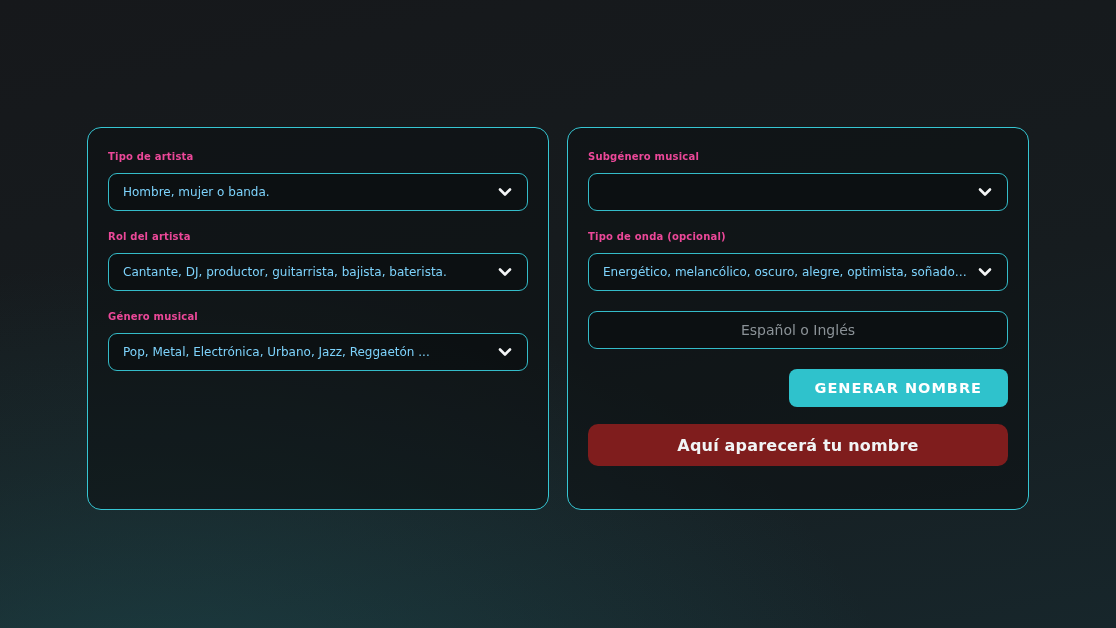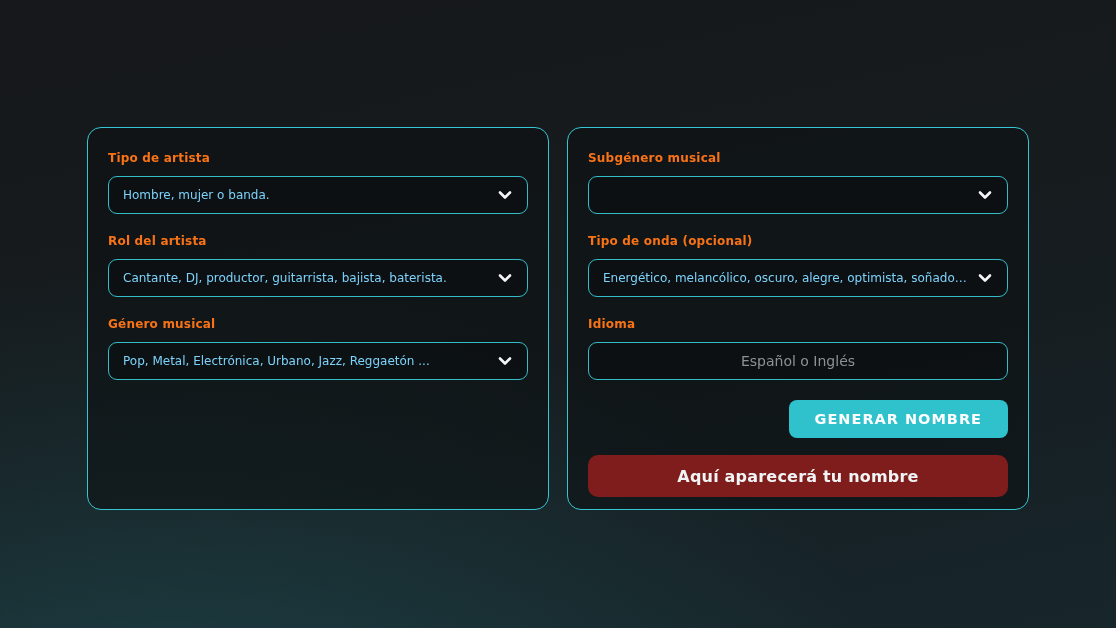--- a/index.html
+++ b/index.html
@@ -21,22 +21,22 @@
     width: 462px;
     height: 383px;
     border: 1.5px solid #36c6d3;
     border-radius: 14px;
     background: rgba(13,17,19,0.55);
     padding: 23px 20px 20px 20px;
   }
   .group { margin-bottom: 20px; }
   .field-label {
     display: block;
-    color: #f97316;
-    font-size: 12px;
+    color: #ec4899;
+    font-size: 10px;
     font-weight: bold;
     letter-spacing: 0.2px;
     margin-bottom: 11px;
   }
   .field {
     height: 38px;
     width: 100%;
     border: 1.5px solid #34bcc9;
     border-radius: 9px;
     background: rgba(9,13,15,0.55);
@@ -155,21 +155,20 @@
         <span class="ph">Energético, melancólico, oscuro, alegre, optimista, soñador ...</span>
         <span class="chev">
           <svg width="16" height="16" viewBox="0 0 16 16">
               <path d="M3 5.5 L8 10.5 L13 5.5" fill="none" stroke="#f4f6f7" stroke-width="2.6" stroke-linecap="round" stroke-linejoin="round"></path>
             </svg>
         </span>
       </div>
     </div>
 
     <div class="group">
-      <span class="field-label">Idioma</span>
       <input type="text" class="field" placeholder="Español o Inglés" style="">
     </div>
 
     <div class="gen-row">
       <button class="gen-button">GENERAR NOMBRE</button>
     </div>
 
     <div class="result-box">Aquí aparecerá tu nombre</div>
 
   </section>

